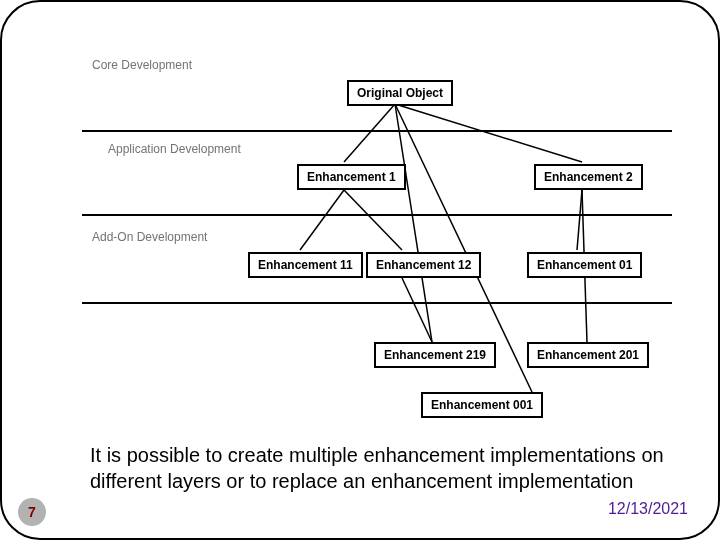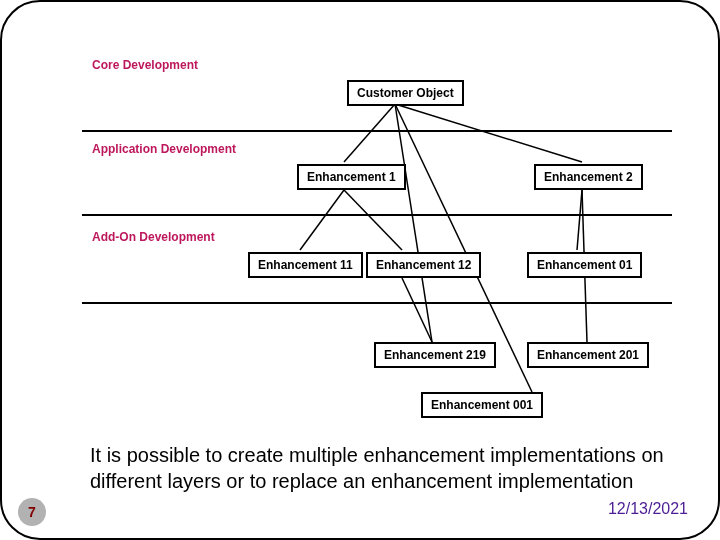--- a/index.html
+++ b/index.html
@@ -1,18 +1,18 @@
 <!DOCTYPE html>
 <html><head>
 <meta charset="utf-8">
 <style>
 html,body{margin:0;padding:0;width:720px;height:540px;font-family:Arial,Helvetica,sans-serif;background:#fff;overflow:hidden}
 .slide{position:relative;width:720px;height:540px;box-sizing:border-box;border:2px solid #000;border-radius:40px;background:#fff}
 .diagram{position:absolute;left:80px;top:40px;width:590px;height:395px}
-.row-label{position:absolute;font-weight:bold;font-size:12px;color:#be185d}
+.row-label{position:absolute;font-weight:normal;font-size:12px;color:#737373}
 .hr{position:absolute;left:0;width:590px;height:0;border-top:2px solid #000}
 .box{position:absolute;border:2px solid #000;background:#fff;font-weight:bold;font-size:12px;padding:4px 8px;white-space:nowrap;text-align:center}
 .caption{position:absolute;left:88px;right:40px;top:440px;font-size:20px;line-height:1.3;color:#000}
 .page-num{position:absolute;left:16px;bottom:12px;width:28px;height:28px;border-radius:50%;background:#b2b2b2;color:#800000;font-weight:bold;font-size:14px;display:flex;align-items:center;justify-content:center}
 .date{position:absolute;right:30px;bottom:20px;font-size:16px;color:#4c1d95}
 svg.lines{position:absolute;left:0;top:0;width:590px;height:395px;pointer-events:none}
 svg.lines line{stroke:#000;stroke-width:1.5}
 </style>
 </head>
 <body>
@@ -26,24 +26,24 @@
       <line x1="313" y1="62" x2="350" y2="300"></line>
       <line x1="313" y1="62" x2="450" y2="350"></line>
       <line x1="262" y1="148" x2="218" y2="208"></line>
       <line x1="262" y1="148" x2="320" y2="208"></line>
       <line x1="500" y1="148" x2="495" y2="208"></line>
       <line x1="320" y1="236" x2="350" y2="300"></line>
       <line x1="500" y1="148" x2="505" y2="300"></line>
     </svg>
 
     <div class="row-label" style="top:16px;left:10px">Core Development</div>
-    <div class="box" style="top:38px;left:265px">Customer Object</div>
+    <div class="box" style="top:38px;left:265px">Original Object</div>
     <div class="hr" style="top:88px"></div>
 
-    <div class="row-label" style="top:100px;left:10px">Application Development</div>
+    <div class="row-label" style="top:100px;left:26px">Application Development</div>
     <div class="box" style="top:122px;left:215px">Enhancement 1</div>
     <div class="box" style="top:122px;left:452px">Enhancement 2</div>
     <div class="hr" style="top:172px"></div>
 
     <div class="row-label" style="top:188px;left:10px">Add-On Development</div>
     <div class="box" style="top:210px;left:166px">Enhancement 11</div>
     <div class="box" style="top:210px;left:284px">Enhancement 12</div>
     <div class="box" style="top:210px;left:445px">Enhancement 01</div>
     <div class="hr" style="top:260px"></div>
 

